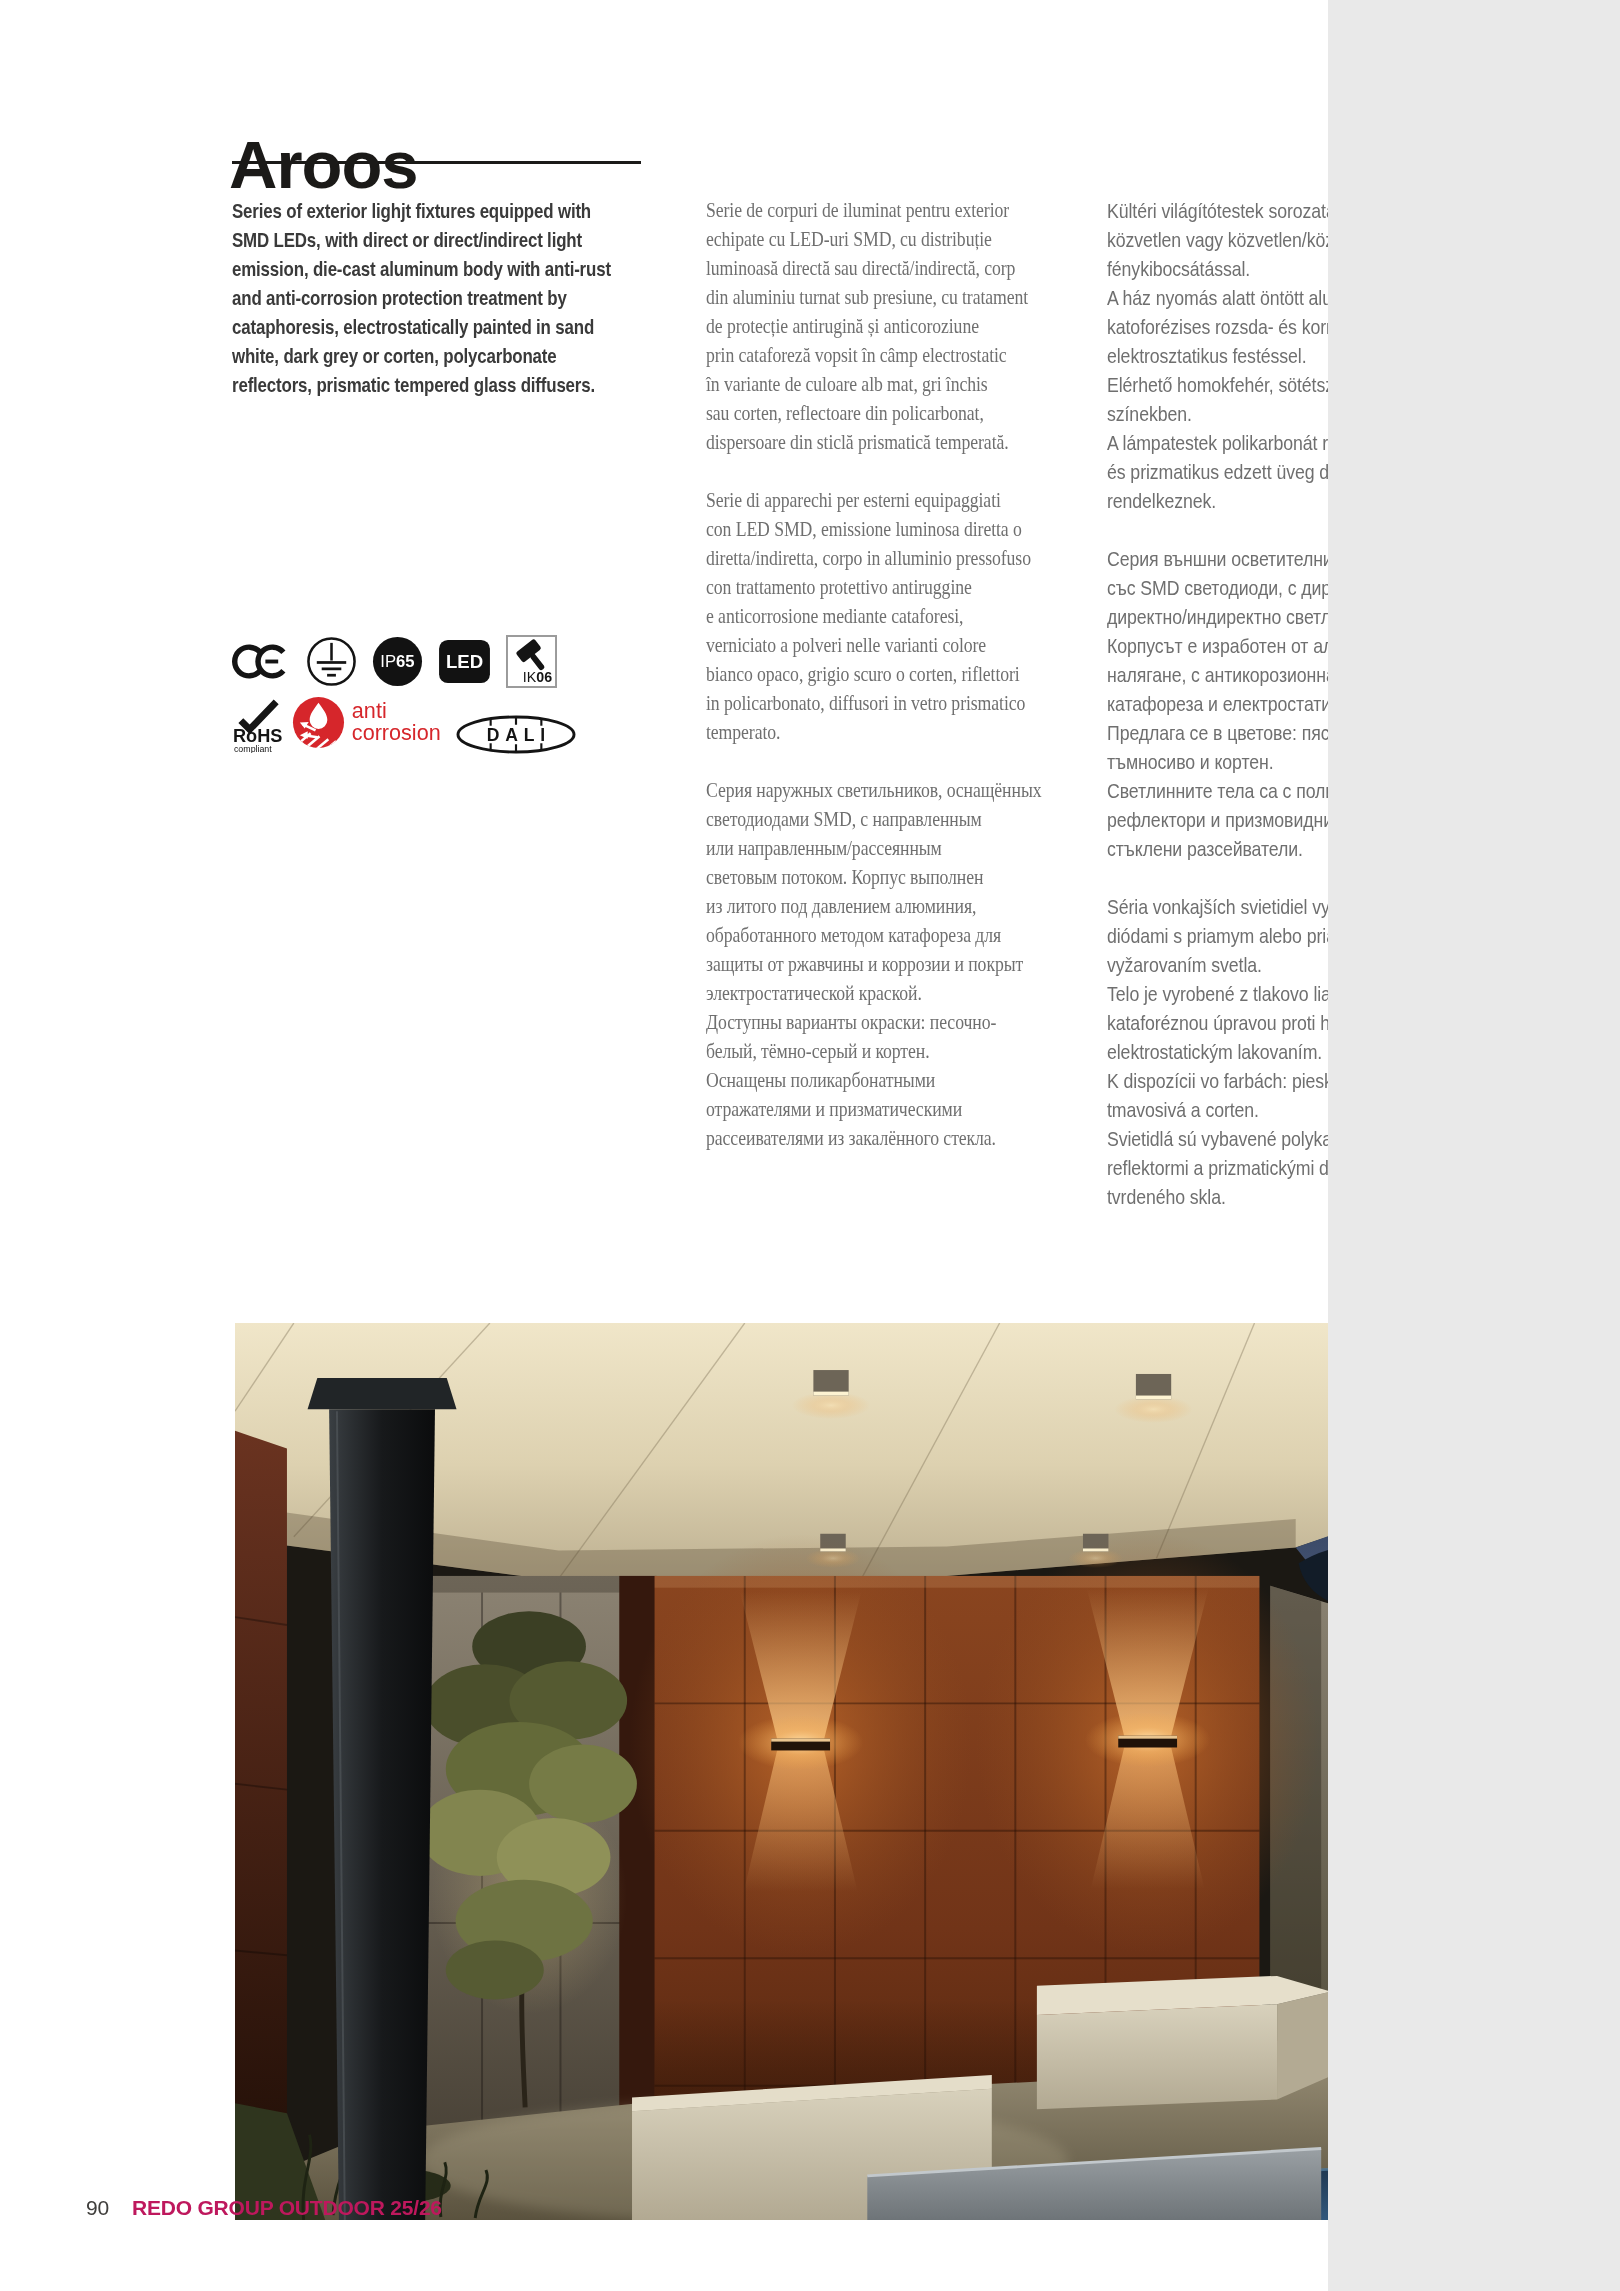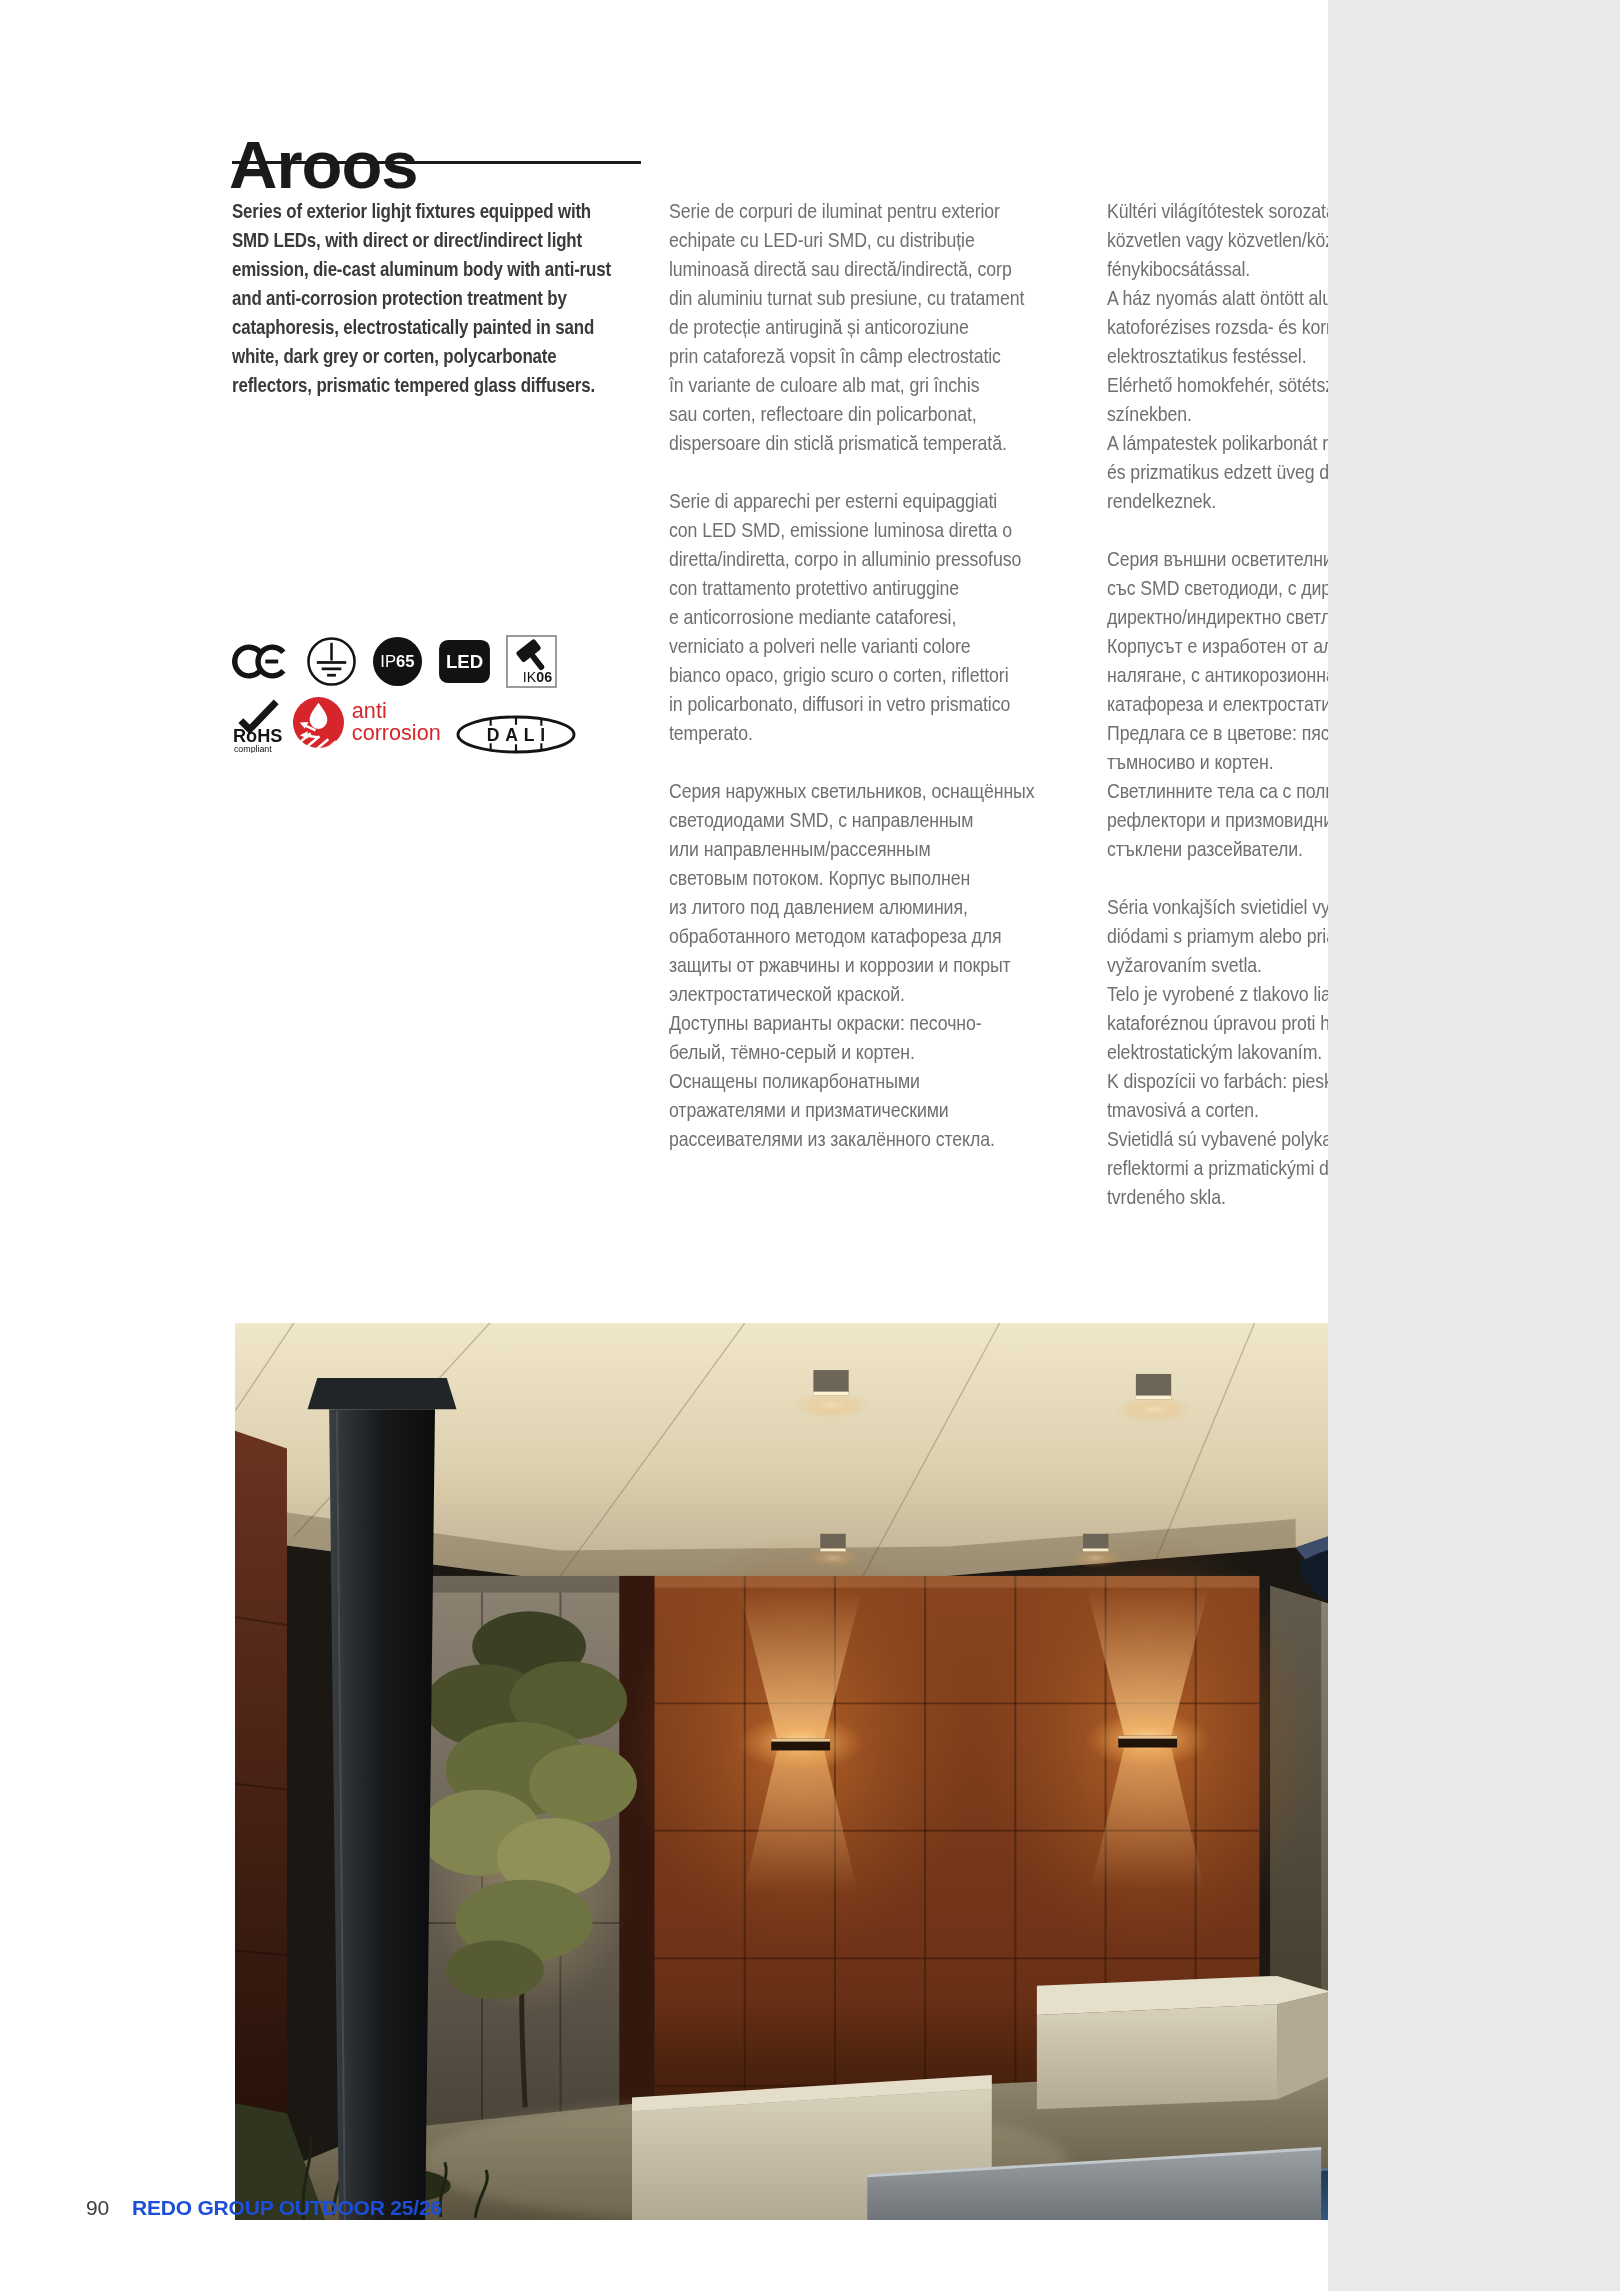--- a/index.html
+++ b/index.html
@@ -14,35 +14,35 @@
   .title-rule{
     position:absolute; left:232px; top:161px; width:409px; height:2.9px; background:#1b1a18;
   }
   .col{ position:absolute; top:196px; }
   .col p{
     margin:0 0 29px 0; font-size:20.6px; line-height:29px; color:#6f6f6f;
     white-space:pre; transform:scaleX(.86); transform-origin:0 0; letter-spacing:-0.1px;
   }
   .col-en{ left:232px; width:431px; }
   .col-en p{ font-weight:bold; color:#3a3a3a; transform:scaleX(.82); letter-spacing:-0.2px; }
-  .col-mid{ left:669px; width:436px; }
+  .col-mid{ left:706px; width:436px;font-family:Liberation Serif, serif; }
   .col-right{ left:1107px; width:451px; }
   .badges{ position:absolute; left:232px; top:637px; width:372px; height:127px; }
   .badges-row1{ display:flex; align-items:center; gap:15px; height:53px; }
   .badge-abs{ position:absolute; }
   .photo{
     position:absolute; left:235px; top:1323px; width:1294px; height:897px; overflow:hidden; background:#1b1813;
   }
   .photo svg{ display:block; width:100%; height:100%; }
   .footer{
     position:absolute; left:86px; top:2196px; display:flex; gap:23px; align-items:baseline;
     font-size:21px; letter-spacing:-0.2px;
   }
   .footer .pagenum{ color:#3f3e3c; font-weight:400; }
-  .footer .label{ color:#1d4ed8; font-weight:bold; }
+  .footer .label{ color:#be185d; font-weight:bold; }
 </style>
 </head>
 <body>
 
 <div class="page">
 
   <h1 class="title">Aroos</h1>
   <div class="title-rule"></div>
 
   <div class="col col-en">

